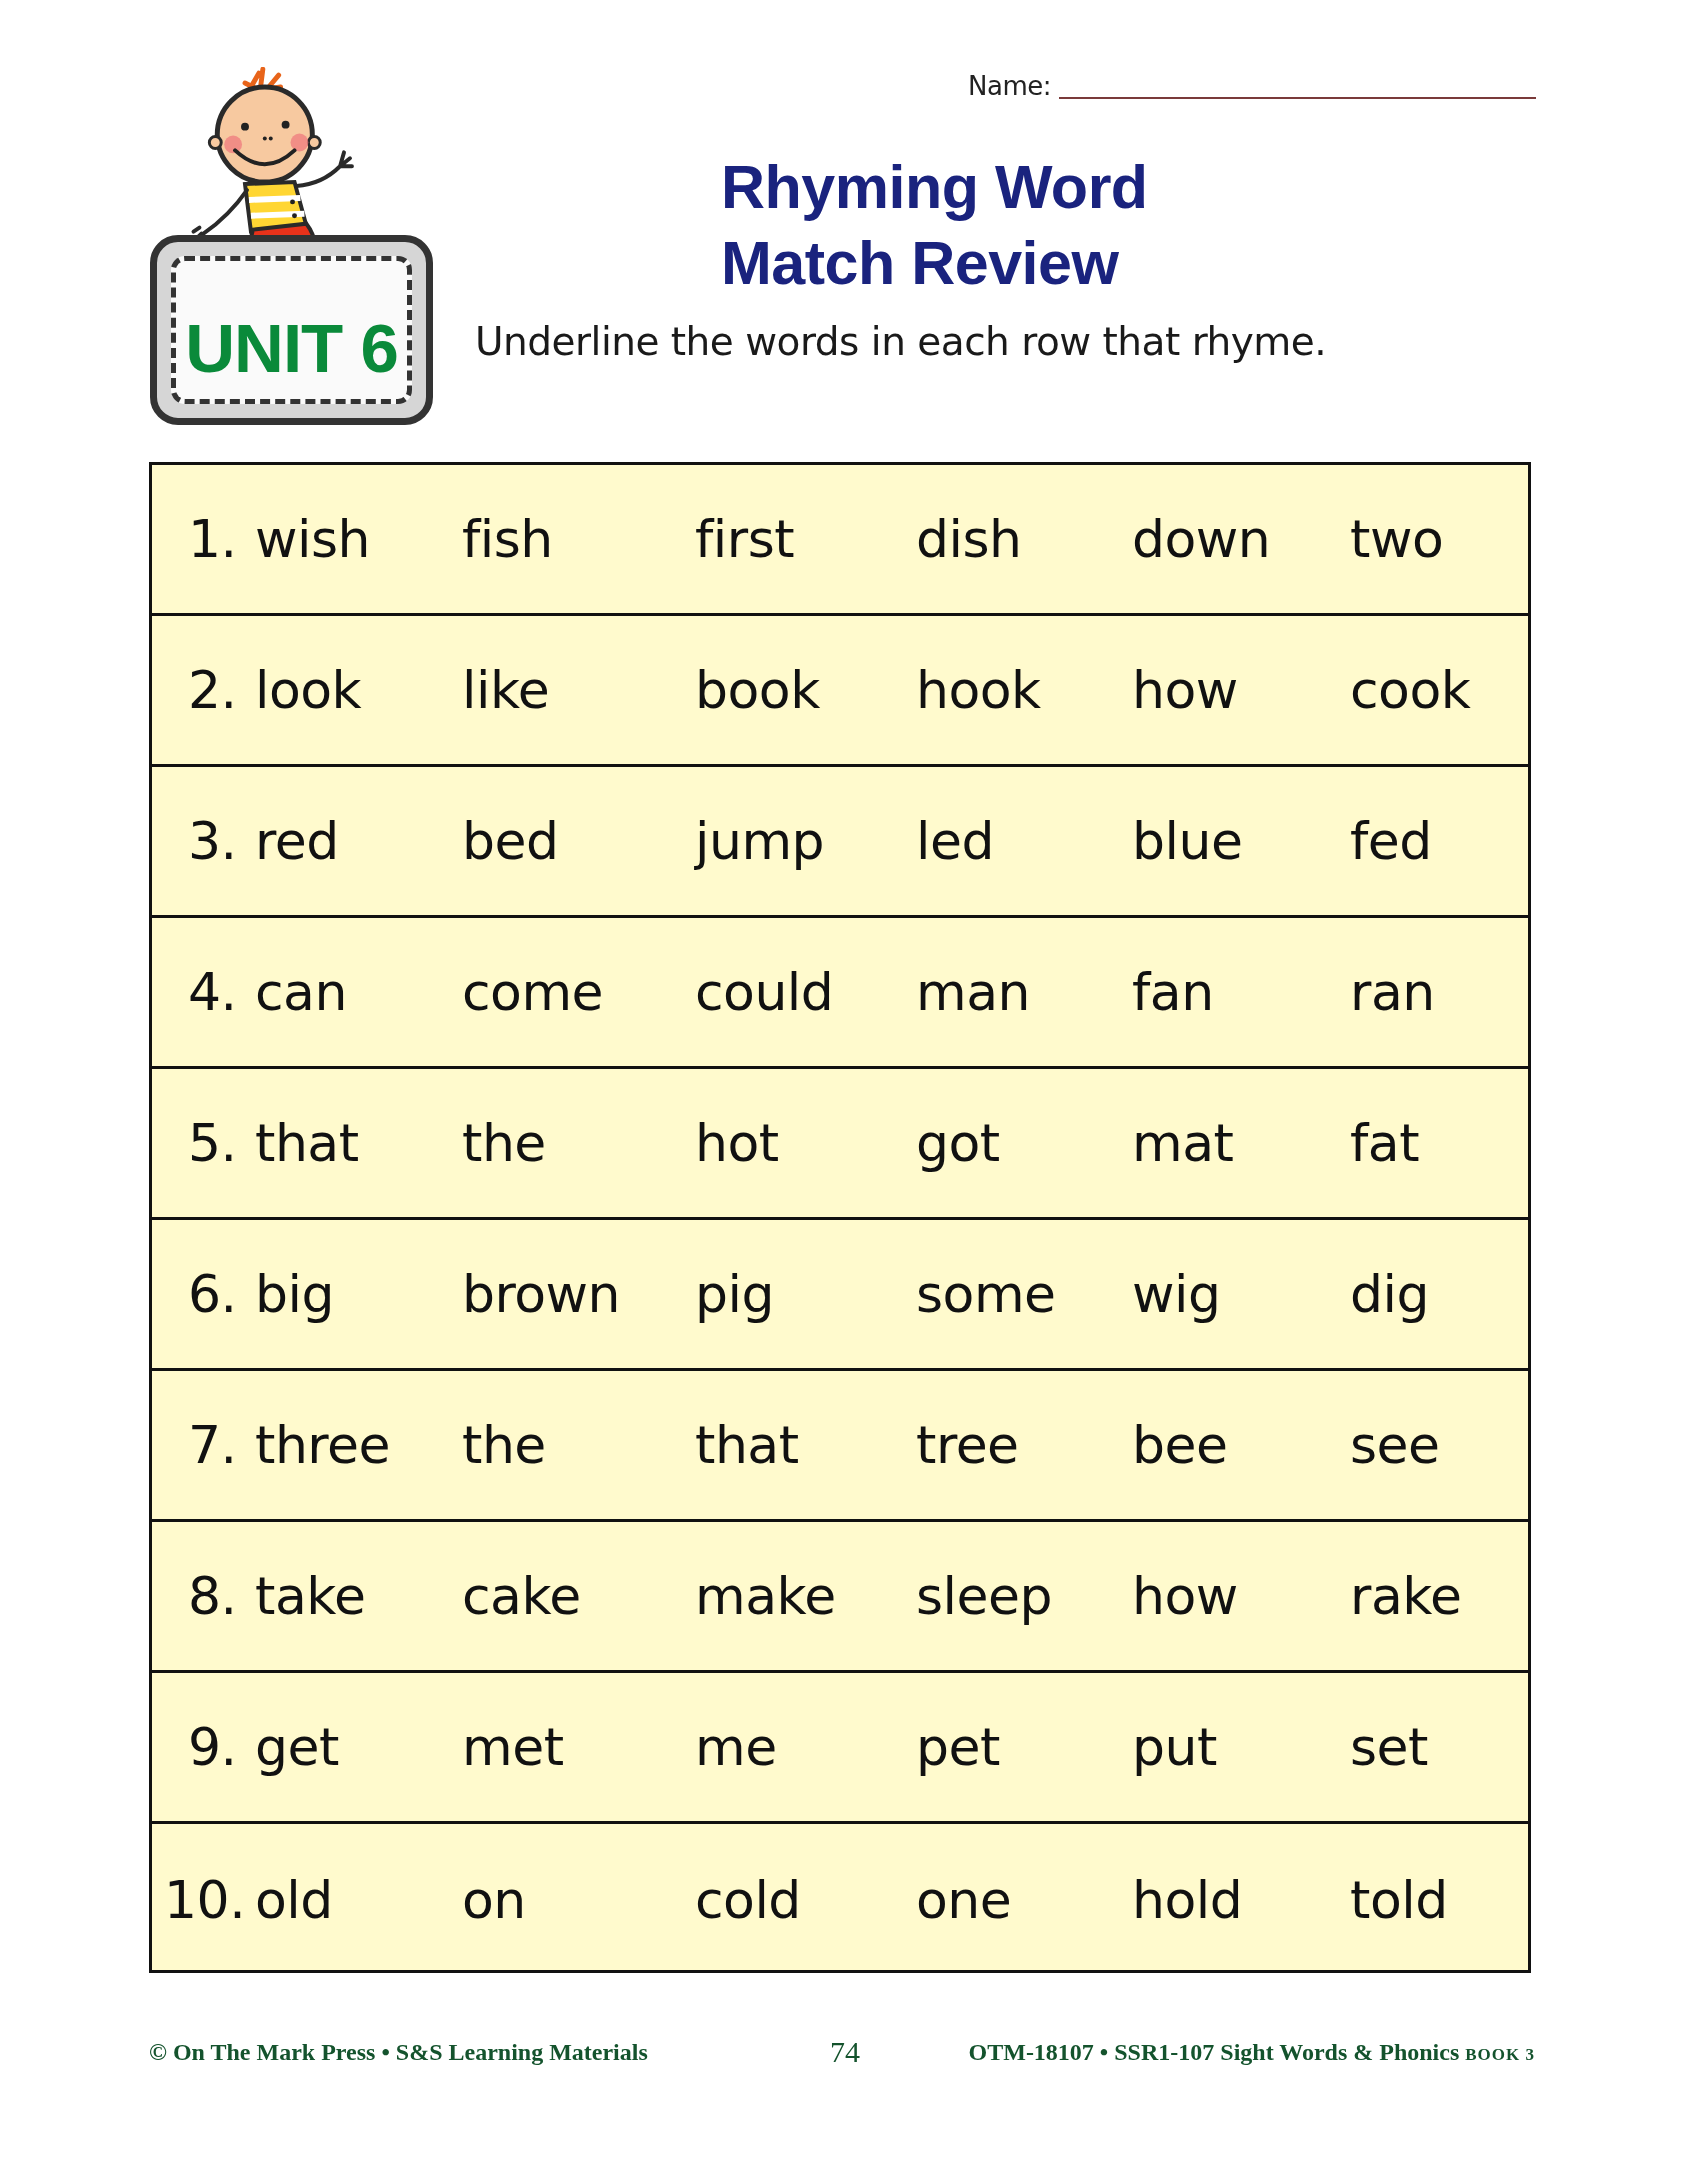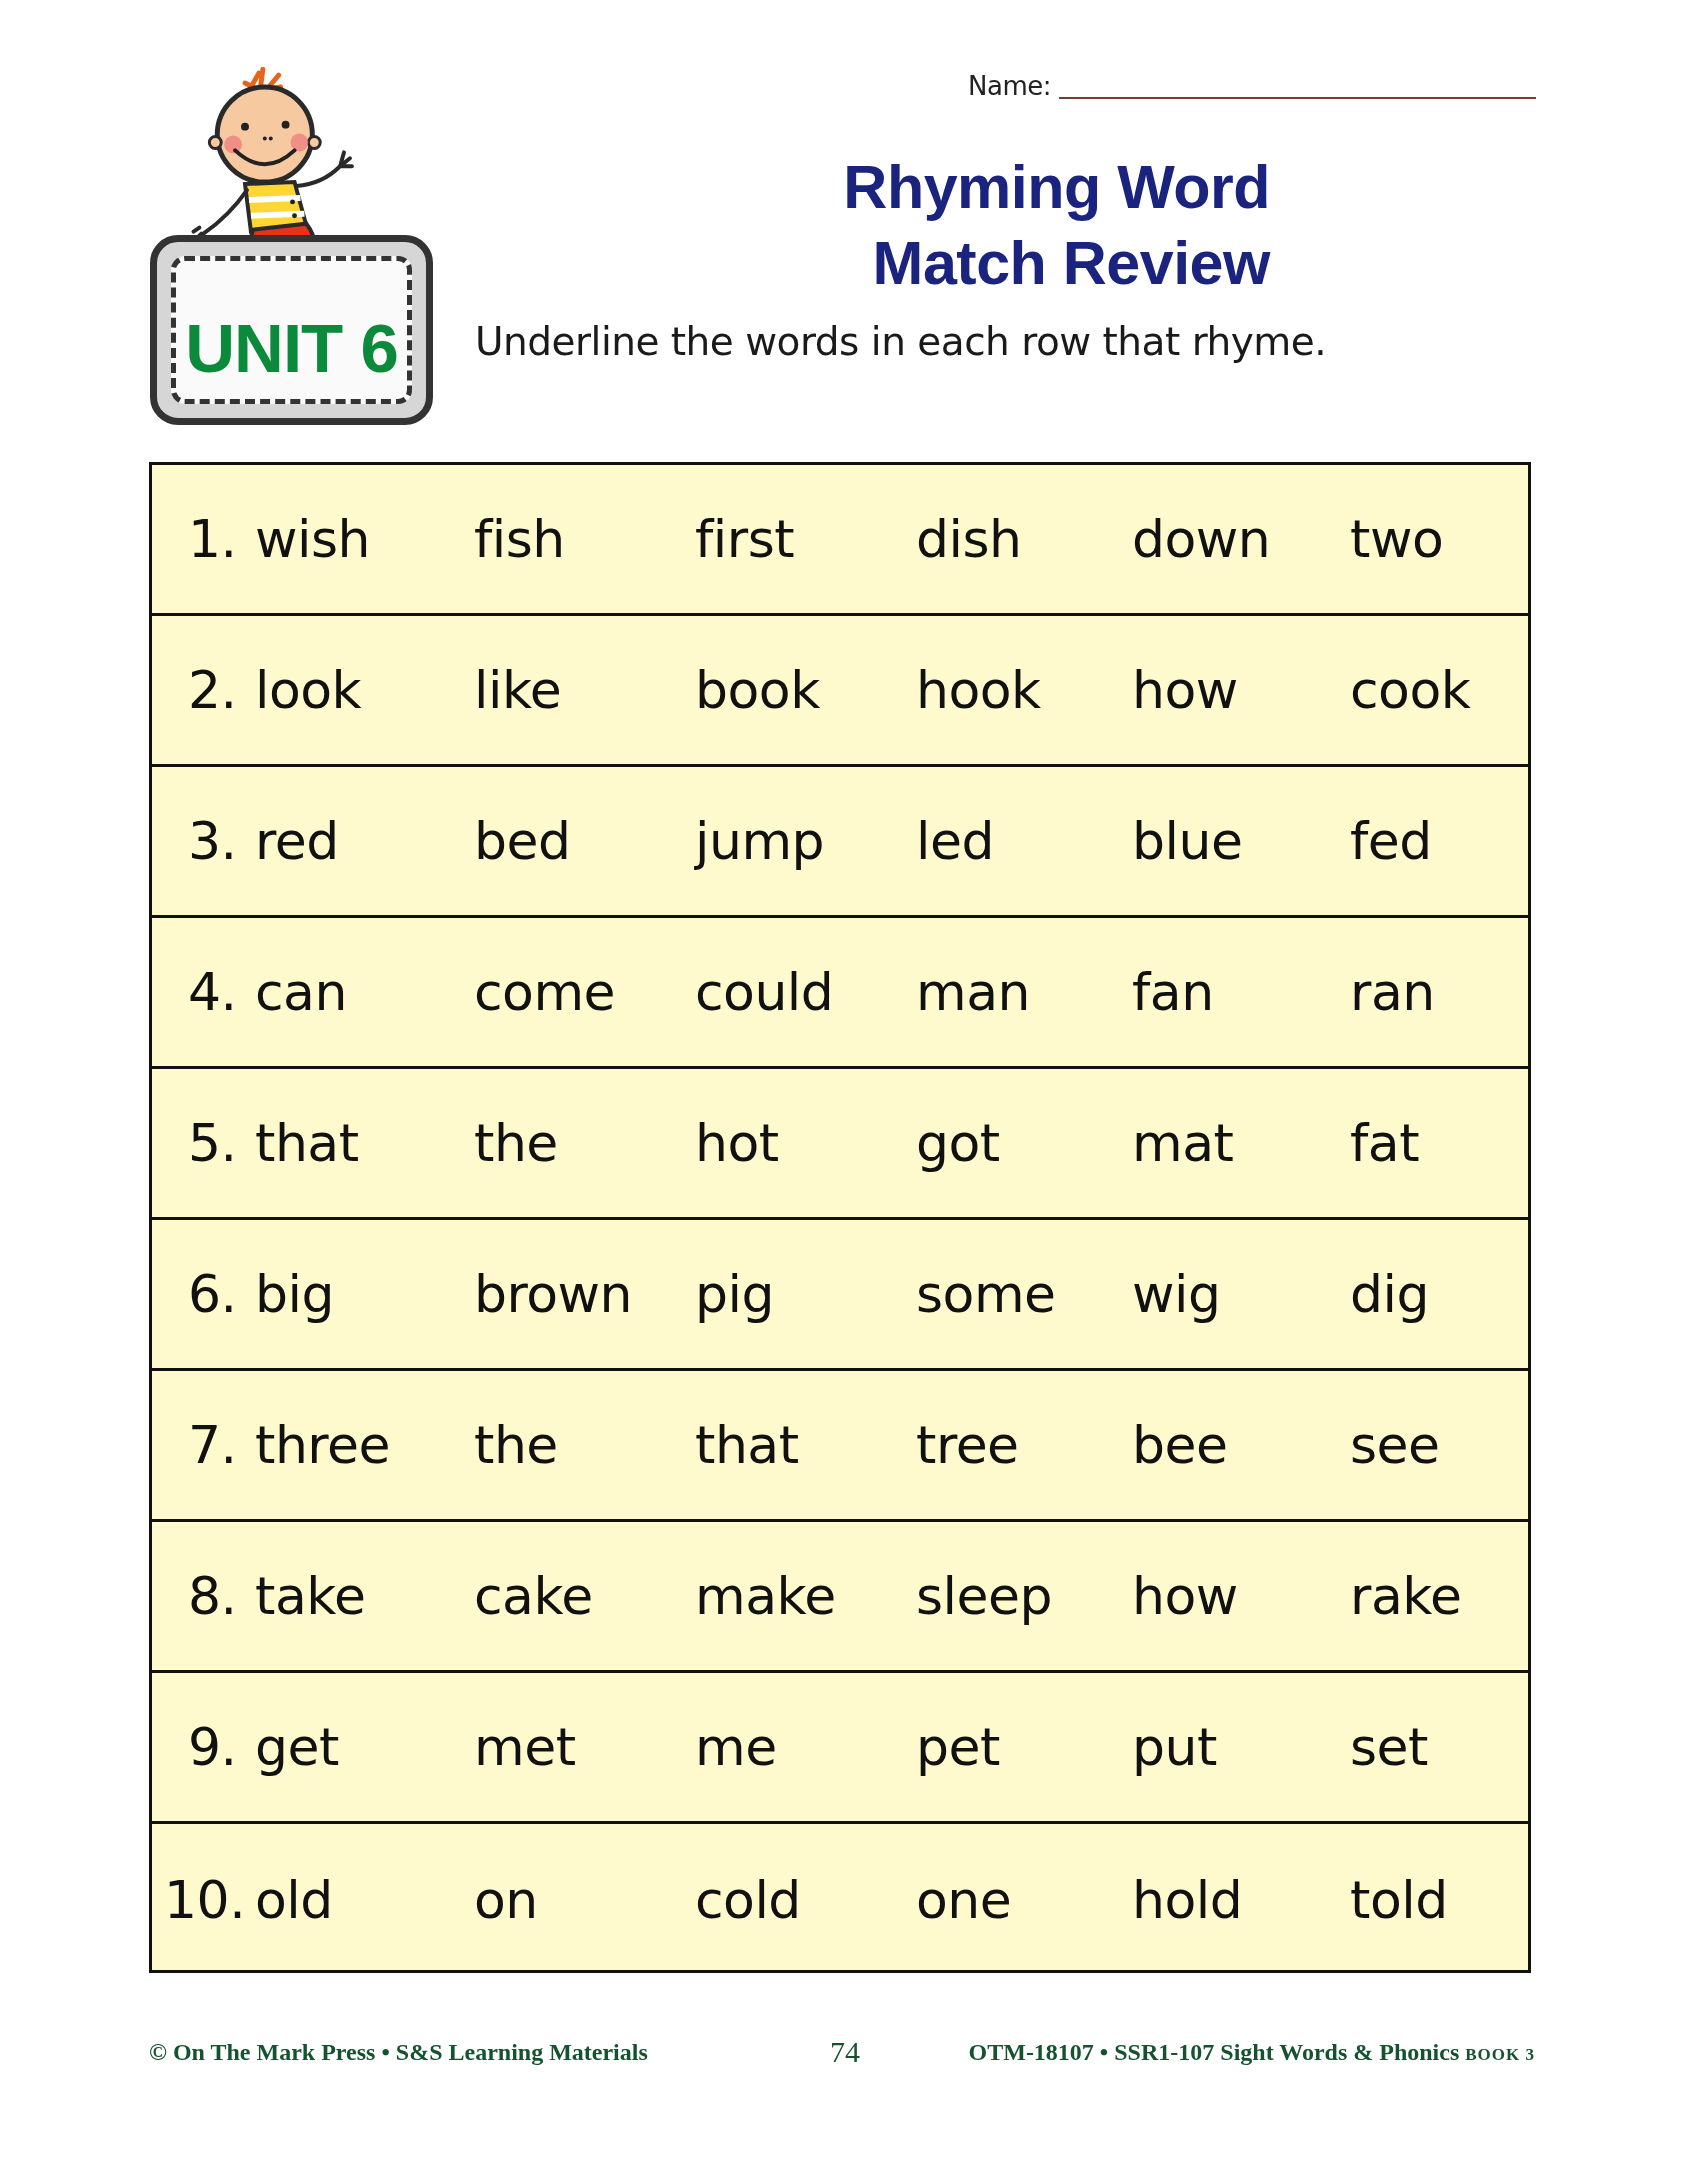--- a/index.html
+++ b/index.html
@@ -7,21 +7,21 @@
     width: 1683px; height: 2178px; background: #ffffff; position: relative;
     overflow: hidden; font-family: "DejaVu Sans", sans-serif; color: #111;
   }
   
   .name-wrap { position: absolute; left: 968px; top: 69px; width: 568px; height: 40px; }
   .name-label { position: absolute; left: 0; top: 2px; font-size: 26px; color: #222; letter-spacing: -0.5px; }
   .name-line { position: absolute; left: 91px; right: 0; top: 28px; border-bottom: 2px solid #7a3a3a; }
 
   
   .title {
-    position: absolute; left: 686px; top: 149px; width: 584px; text-align: right;
+    position: absolute; left: 721px; top: 149px; width: 584px; text-align: left;
     font-family: "Liberation Sans", sans-serif; font-weight: 700; color: #1a237e;
     font-size: 61px; line-height: 76px; letter-spacing: -0.5px;
   }
   .instructions {
     position: absolute; left: 475px; top: 319px; font-size: 39px; color: #1a1a1a;
     letter-spacing: -0.5px; white-space: nowrap;
   }
 
   
   .unit-art { position: absolute; left: 144px; top: 67px; width: 302px; height: 371px; }
@@ -51,21 +51,21 @@
   }
   .row:last-child { border-bottom: none; padding-left: 32px; }
   .cell {
     position: absolute; top: 0; height: 100%; display: flex; align-items: center;
     font-size: 52px; color: #111; letter-spacing: -0.5px; white-space: nowrap;
     cursor: text;
   }
   .num { left: 36px; }
   .num.two-digit { left: 12px; }
   .c0 { left: 103px; }
-  .c1 { left: 322px; }
+  .c1 { left: 310px; }
   .c2 { left: 543px; }
   .c3 { left: 764px; }
   .c4 { left: 980px; }
   .c5 { left: 1198px; }
 
   
   .footer { position: absolute; top: 2039px; left: 149px; width: 1386px; height: 40px;
     font-family: "Liberation Serif", serif; font-weight: 700; color: #14532d; }
   .f-left { position: absolute; left: 0; top: 0; font-size: 24px; }
   .f-page { position: absolute; left: 681px; top: -4px; font-size: 30px; font-weight: 400; }

